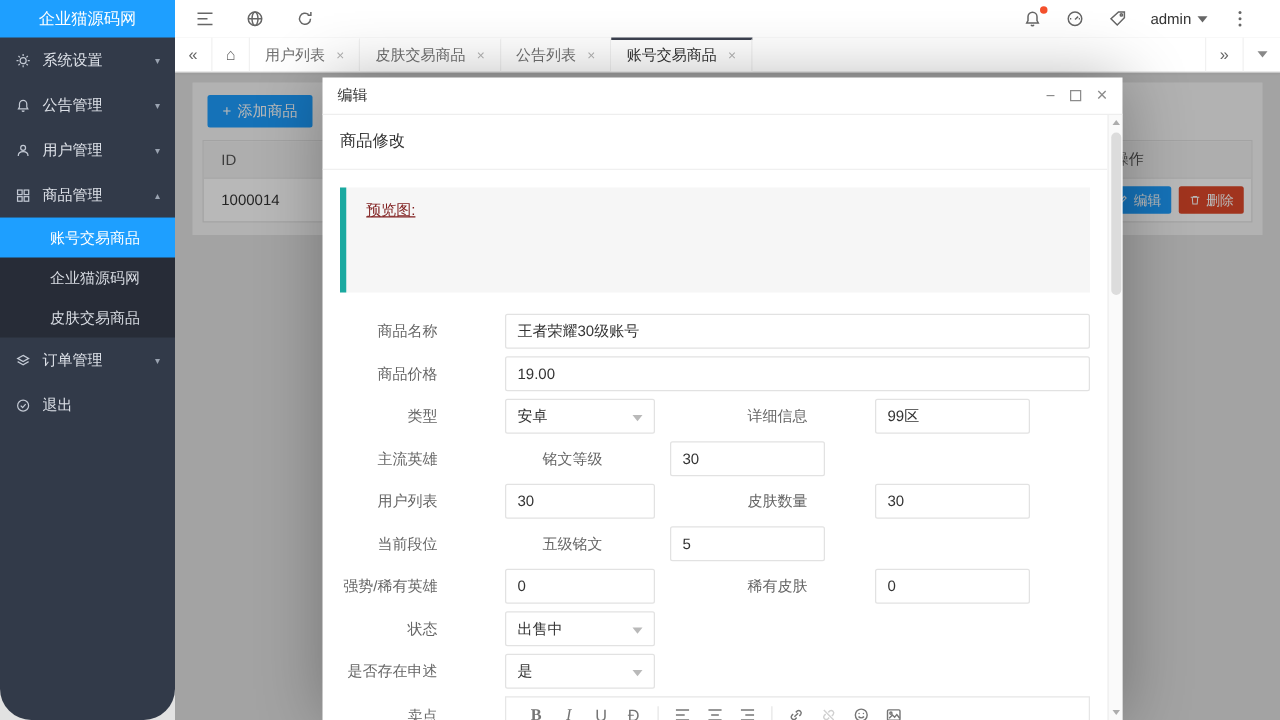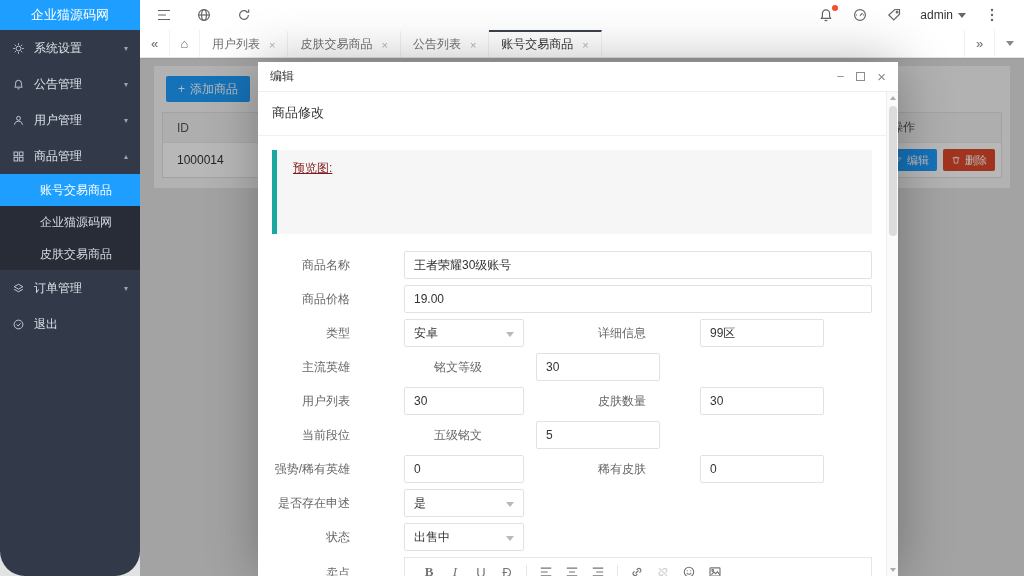--- a/index.html
+++ b/index.html
@@ -343,31 +343,31 @@
           </div>
 
           <div class="frow">
             <span class="flabel">强势/稀有英雄</span>
             <input class="inp w-half" value="0" style="">
             <span class="flabel2">稀有皮肤</span>
             <input class="inp w-half2" value="0" style="">
           </div>
 
           <div class="frow">
+            <span class="flabel">状态</span>
+            <span class="selectbox">
+              <span>出售中</span>
+              <span class="arrow"></span>
+            </span>
+          </div>
+
+          <div class="frow">
             <span class="flabel">是否存在申述</span>
             <span class="selectbox">
               <span>是</span>
-              <span class="arrow"></span>
-            </span>
-          </div>
-
-          <div class="frow">
-            <span class="flabel">状态</span>
-            <span class="selectbox">
-              <span>出售中</span>
               <span class="arrow"></span>
             </span>
           </div>
 
           <div class="frow editor-row">
             <span class="flabel">卖点</span>
             <div class="editor">
               <div class="ed-toolbar">
                 <span class="ed-i ed-b">B</span>
                 <span class="ed-i ed-it">I</span>

